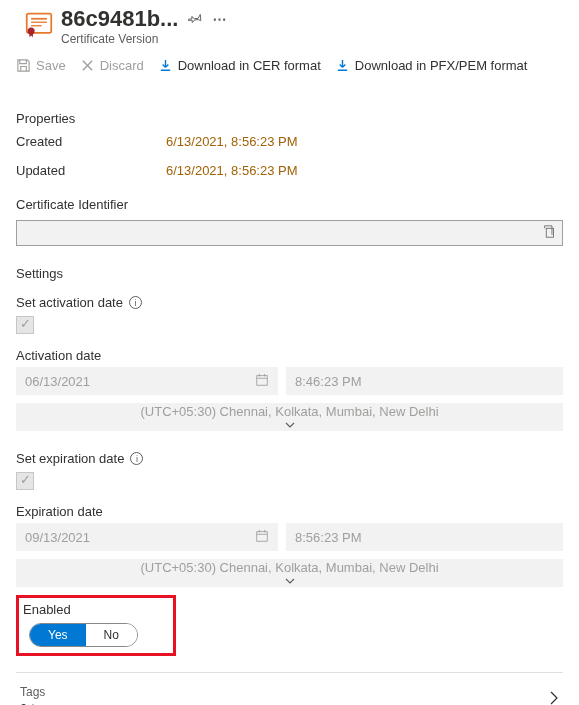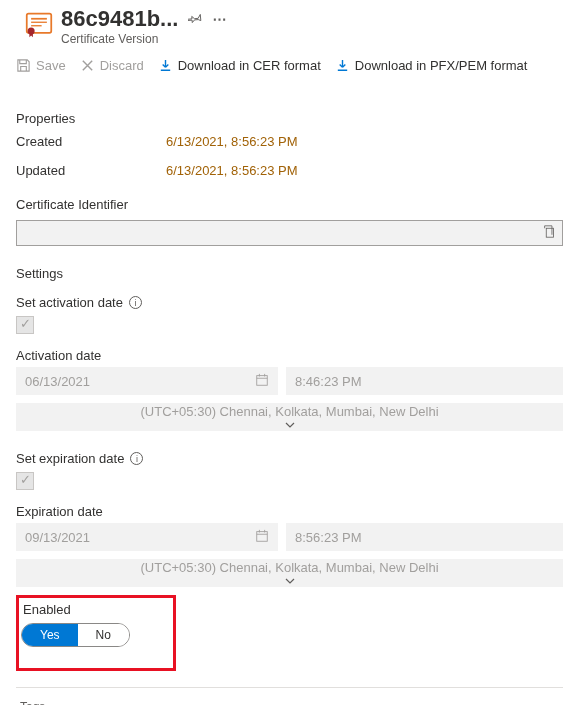--- a/index.html
+++ b/index.html
@@ -123,32 +123,32 @@
     font-size: 13px;
     text-align: center;
   }
   .date-input { width: 262px; justify-content: space-between; }
   .time-input { flex: 1; }
   .tz-input { width: 100%; justify-content: space-between; flex-direction: column; }
   .cal-icon { color: #a19f9d; }
   .chev-icon { color: #605e5c; }
   .highlight-box {
     border: 3px solid #e81123;
-    padding: 2px 2px 21px 2px;
+    padding: 2px 2px 6px 2px;
     margin: 8px 0;
     width: 160px;
   }
   .enabled-label { font-size: 13px; margin: 2px 0 6px 2px; }
   .toggle-pill {
     display: inline-flex;
     border: 1px solid #8a8886;
     border-radius: 14px;
     overflow: hidden;
     height: 24px;
-    margin-left: 0;
+    margin-left: 8px;
   }
   .toggle-opt {
     padding: 0 18px;
     display: flex;
     align-items: center;
     font-size: 12px;
     cursor: pointer;
   }
   .toggle-opt.sel { background: #0078d4; color: #fff; }
   .toggle-opt.unsel { background: #fff; color: #323130; }

